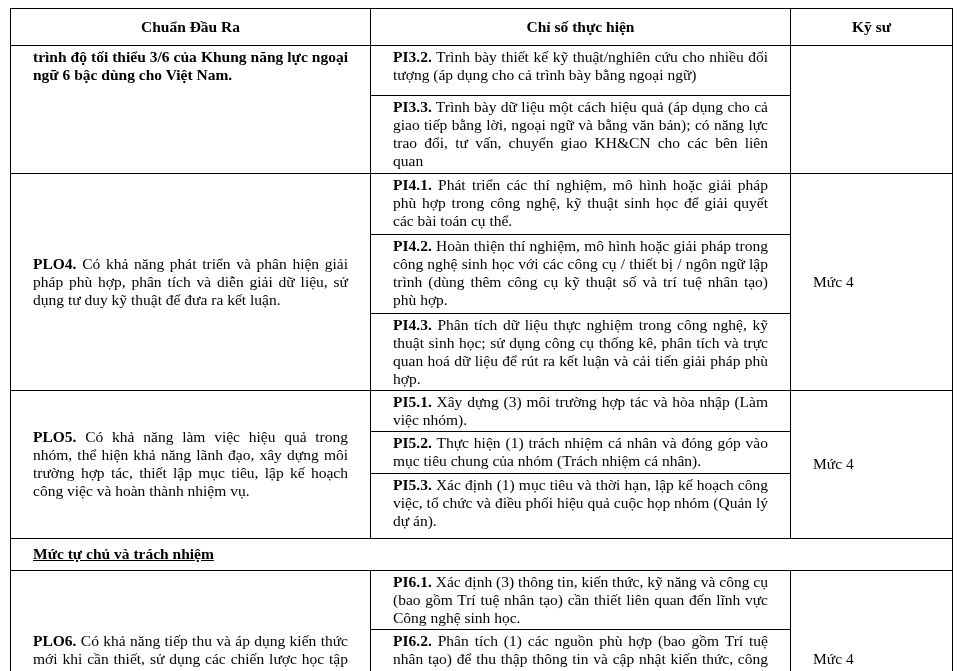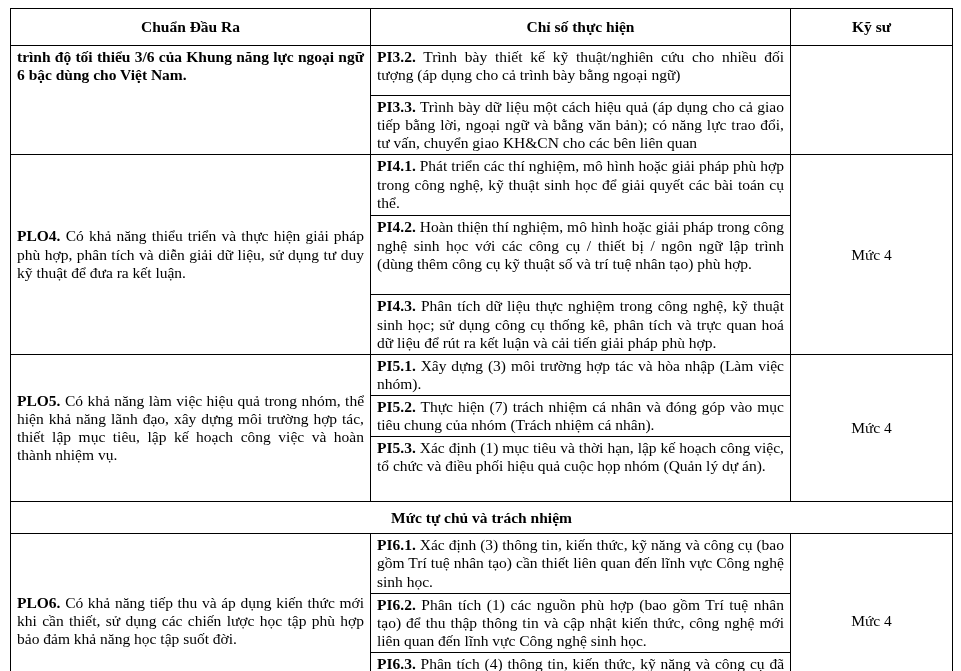--- a/index.html
+++ b/index.html
@@ -19,45 +19,44 @@
     left: 10px;
     top: 8px;
     width: 942px;
     border-collapse: collapse;
     table-layout: fixed;
     font-size: 15.5px;
     line-height: 1.17;
   }
   .doc-table td, .doc-table th {
     border: 1px solid #000000;
-    padding: 2px 6px;
+    padding: 2px 22px;
     vertical-align: top;
     text-align: justify;
     overflow: hidden;
   }
   .doc-table th {
     text-align: center;
     vertical-align: middle;
     font-weight: bold;
   }
   td.plo-cell {
     vertical-align: middle;
   }
   td.plo-top {
     vertical-align: top;
     font-weight: bold;
   }
   td.level-cell {
-    text-align: center;
     vertical-align: middle;
   }
   td.section-cell {
-    text-align: center;
     font-weight: bold;
     vertical-align: middle;
+    text-decoration: underline;
   }
   b.pi-label, b.plo-label {
     font-weight: bold;
   }
 </style>
 </head>
 <body>
 
 <table class="doc-table">
   <colgroup>
@@ -87,21 +86,21 @@
   <tr style="height:53px">
     <td>
       <b class="pi-label">PI3.3.</b>
       <span>Trình bày dữ liệu một cách hiệu quả (áp dụng cho cả giao tiếp bằng lời, ngoại ngữ và bằng văn bản); có năng lực trao đổi, tư vấn, chuyển giao KH&amp;CN cho các bên liên quan</span>
     </td>
   </tr>
 
   <tr style="height:61px">
     <td class="plo-cell" rowspan="3">
       <b class="plo-label">PLO4.</b>
-      <span>Có khả năng thiểu triển và thực hiện giải pháp phù hợp, phân tích và diễn giải dữ liệu, sử dụng tư duy kỹ thuật để đưa ra kết luận.</span>
+      <span>Có khả năng phát triển và phân hiện giải pháp phù hợp, phân tích và diễn giải dữ liệu, sử dụng tư duy kỹ thuật để đưa ra kết luận.</span>
     </td>
     <td>
       <b class="pi-label">PI4.1.</b>
       <span>Phát triển các thí nghiệm, mô hình hoặc giải pháp phù hợp trong công nghệ, kỹ thuật sinh học để giải quyết các bài toán cụ thể.</span>
     </td>
     <td class="level-cell" rowspan="3">Mức 4</td>
   </tr>
   <tr style="height:79px">
     <td>
       <b class="pi-label">PI4.2.</b>
@@ -122,21 +121,21 @@
     </td>
     <td>
       <b class="pi-label">PI5.1.</b>
       <span>Xây dựng (3) môi trường hợp tác và hòa nhập (Làm việc nhóm).</span>
     </td>
     <td class="level-cell" rowspan="3">Mức 4</td>
   </tr>
   <tr style="height:39px">
     <td>
       <b class="pi-label">PI5.2.</b>
-      <span>Thực hiện (7) trách nhiệm cá nhân và đóng góp vào mục tiêu chung của nhóm (Trách nhiệm cá nhân).</span>
+      <span>Thực hiện (1) trách nhiệm cá nhân và đóng góp vào mục tiêu chung của nhóm (Trách nhiệm cá nhân).</span>
     </td>
   </tr>
   <tr style="height:65px">
     <td>
       <b class="pi-label">PI5.3.</b>
       <span>Xác định (1) mục tiêu và thời hạn, lập kế hoạch công việc, tổ chức và điều phối hiệu quả cuộc họp nhóm (Quản lý dự án).</span>
     </td>
   </tr>
 
   <tr style="height:32px">

